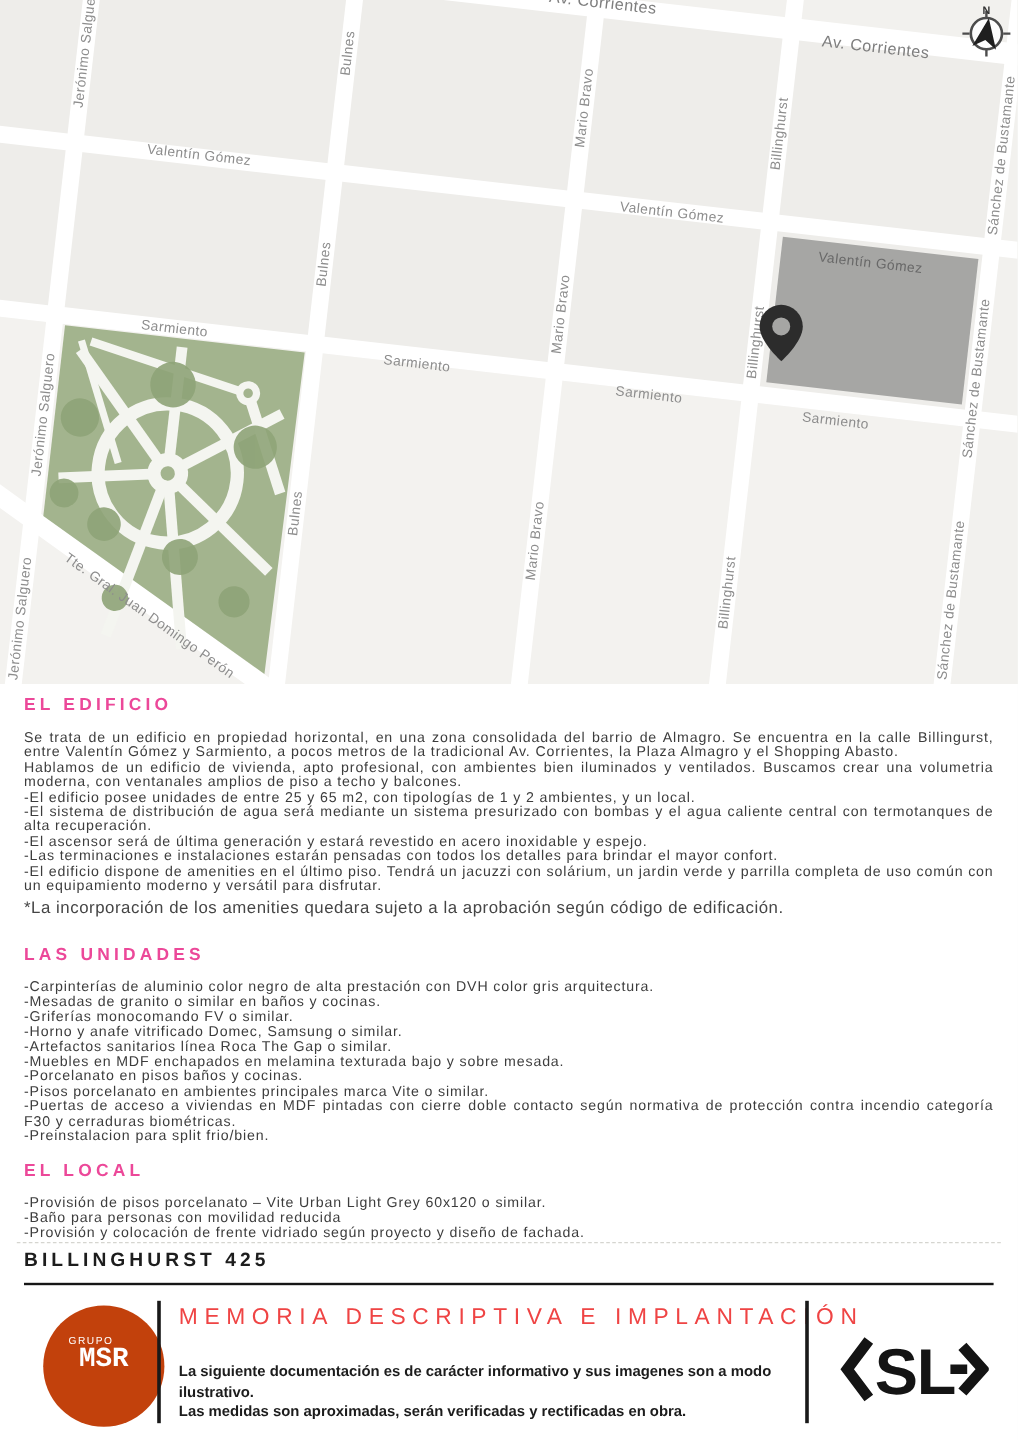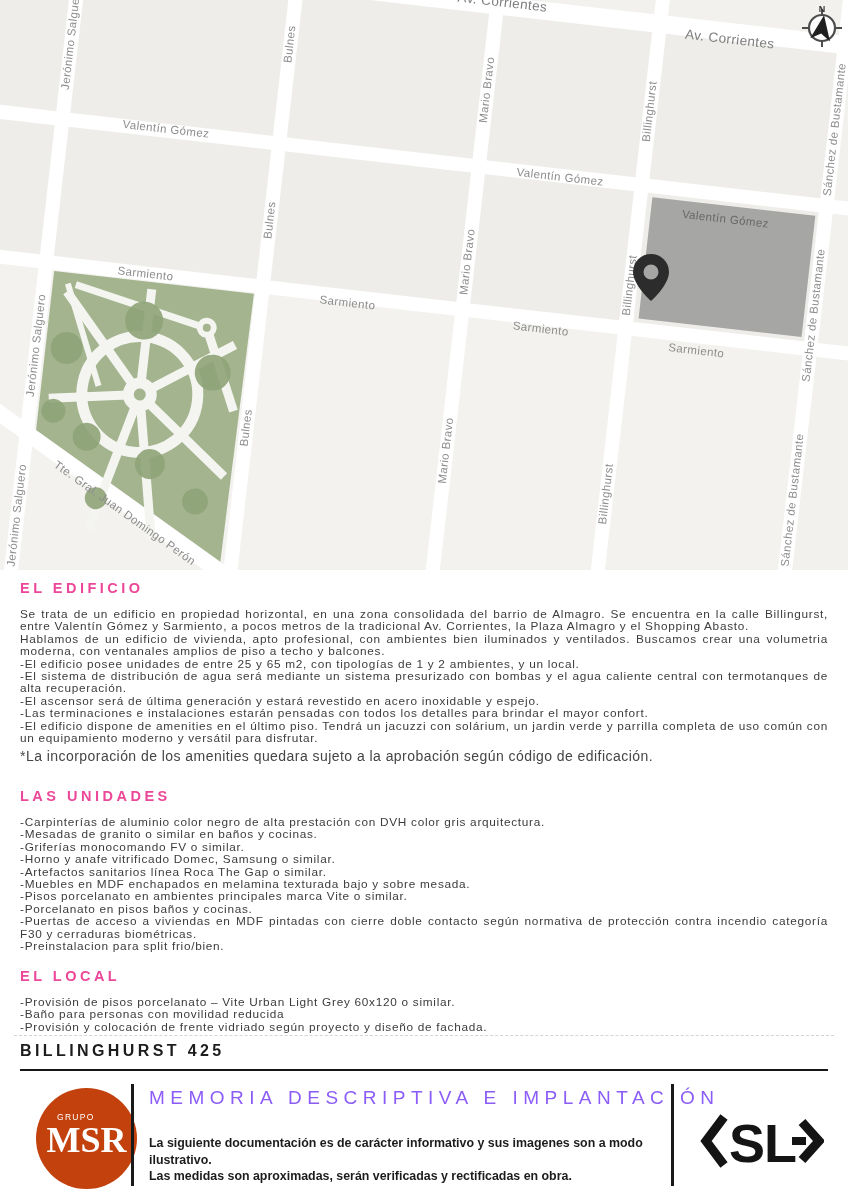--- a/index.html
+++ b/index.html
@@ -29,27 +29,27 @@
   #project-title { position:absolute; left:20px; top:1042px; margin:0;
                    font-size:16px; font-weight:bold; letter-spacing:3.4px; color:#1d1d1d; }
   #title-rule { position:absolute; left:20px; top:1069px; width:808px; height:0;
                 border-top:2.5px solid #161616; }
 
   
   #msr-logo { position:absolute; left:36px; top:1088px; width:101px; height:101px;
               border-radius:50%; background:#c2410c; }
   #msr-logo .grupo { position:absolute; left:21px; top:24px; font-size:8.5px; letter-spacing:1.3px; color:#fff; }
   #msr-logo .msr { position:absolute; left:50%; top:31px; transform:translateX(-50%);
-                   font-family:Liberation Serif, serif; font-weight:bold; font-size:36px; color:#fff; }
+                   font-family:Liberation Mono, monospace; font-weight:bold; font-size:23px; color:#fff; }
   .v-divider { position:absolute; width:2.5px; height:102px; top:1084px; background:#191919; }
   #divider-1 { left:131px; }
   #divider-2 { left:671px; }
   #memoria { position:absolute; left:149px; top:1087px; width:524px; }
   #memoria .mem-title { margin:0; font-size:19px; font-weight:normal; letter-spacing:5.5px;
-                        color:#8b5cf6; white-space:nowrap; }
+                        color:#ef4444; white-space:nowrap; }
   #memoria .mem-desc { margin-top:26px; }
   #memoria .mem-desc p { margin:0; font-size:12.4px; font-weight:bold; line-height:16.5px; color:#1c1c1c; }
   #ksl-logo { position:absolute; left:698px; top:1112px; width:126px; height:58px; }
 </style>
 </head>
 <body>
 
 <div class="page">
 
   <div class="map-wrap">
@@ -167,22 +167,22 @@
   </div>
 
   <div class="sec" id="sec-unidades">
     <h2>LAS UNIDADES</h2>
     <p class="body">-Carpinterías de aluminio color negro de alta prestación con DVH color gris arquitectura.</p>
     <p class="body">-Mesadas de granito o similar en baños y cocinas.</p>
     <p class="body">-Griferías monocomando FV o similar.</p>
     <p class="body">-Horno y anafe vitrificado Domec, Samsung o similar.</p>
     <p class="body">-Artefactos sanitarios línea Roca The Gap o similar.</p>
     <p class="body">-Muebles en MDF enchapados en melamina texturada bajo y sobre mesada.</p>
+    <p class="body">-Porcelanato en pisos baños y cocinas.</p>
     <p class="body">-Pisos porcelanato en ambientes principales marca Vite o similar.</p>
-    <p class="body">-Porcelanato en pisos baños y cocinas.</p>
     <p class="body">-Puertas de acceso a viviendas en MDF pintadas con cierre doble contacto según normativa de protección contra incendio categoría F30 y cerraduras biométricas.</p>
     <p class="body">-Preinstalacion para split frio/bien.</p>
   </div>
 
   <div class="sec" id="sec-local">
     <h2>EL LOCAL</h2>
     <p class="body">-Provisión de pisos porcelanato – Vite Urban Light Grey 60x120 o similar.</p>
     <p class="body">-Baño para personas con movilidad reducida</p>
     <p class="body">-Provisión y colocación de frente vidriado según proyecto y diseño de fachada.</p>
   </div>

